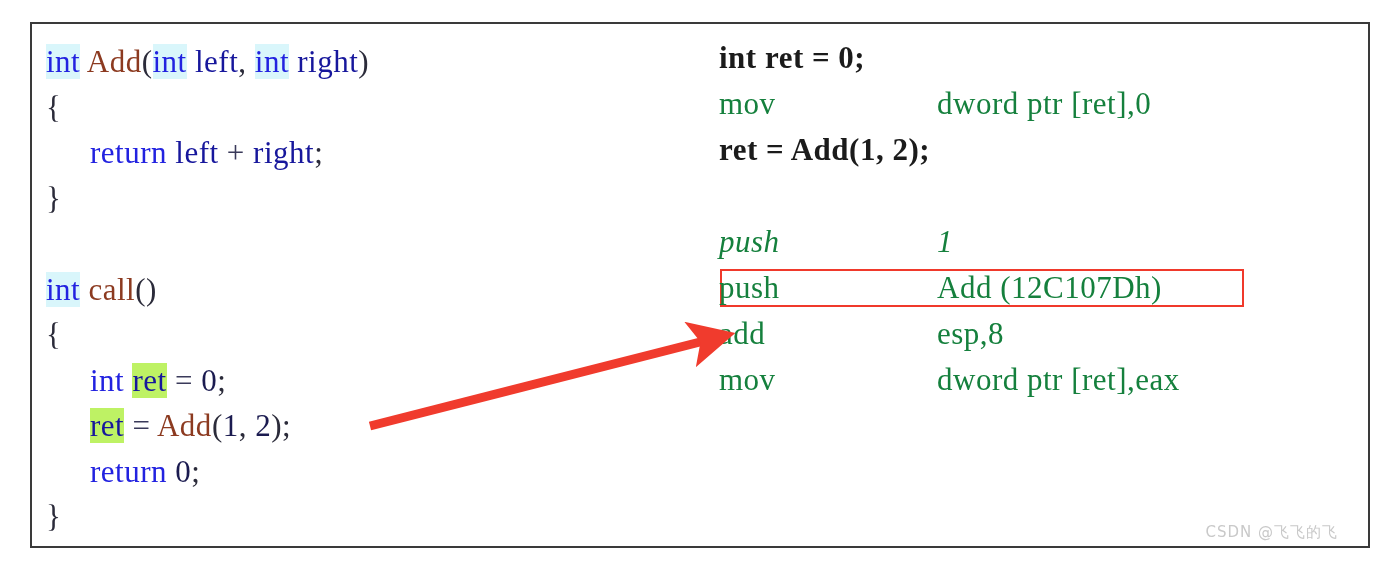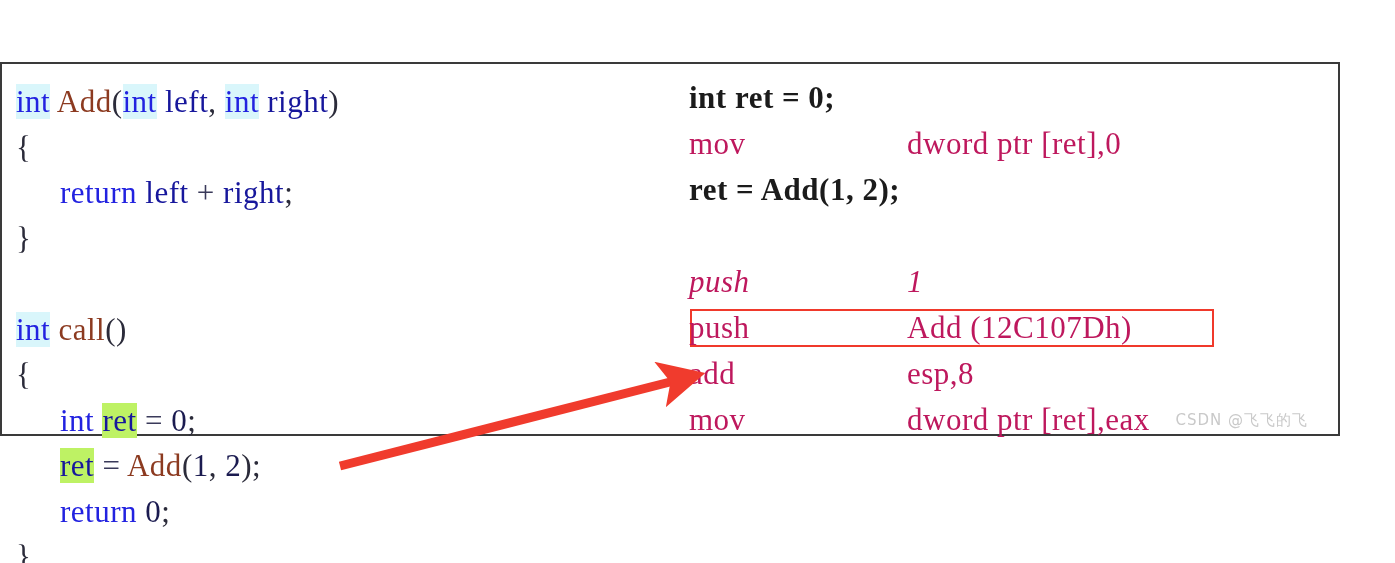--- a/index.html
+++ b/index.html
@@ -11,28 +11,27 @@
     width: 1395px;
     height: 563px;
     position: relative;
     font-family: "Liberation Serif", "DejaVu Serif", serif;
     overflow: hidden;
   }
 
   
   #figure-frame {
     position: absolute;
-    left: 0;
+    left: 30px;
     top: 22px;
     width: 1340px;
-    height: 374px;
+    height: 526px;
     box-sizing: border-box;
     border: 2px solid #3a3a3a;
     background: #ffffff;
-    margin-top: 40px;
   }
 
   
   #panes {
     position: absolute;
     inset: 0;
   }
 
   .pane {
     position: absolute;
@@ -61,21 +60,21 @@
   #disasm-pane .code-line {
     left: 42px;
     font-size: 31px;
     line-height: 31px;
   }
   #disasm-pane .src-line {
     color: #1b1b1b;
     font-weight: 600;
   }
   #disasm-pane .asm-line {
-    color: #be185d;
+    color: #15803d;
   }
   #disasm-pane .asm-mnemonic {
     display: inline-block;
     width: 218px;
   }
 
   
   .tok-keyword   { color: #2222e0; }
   .tok-type      { color: #2222e0; background: #d9f6fb; }
   .tok-func      { color: #8c3a20; }

